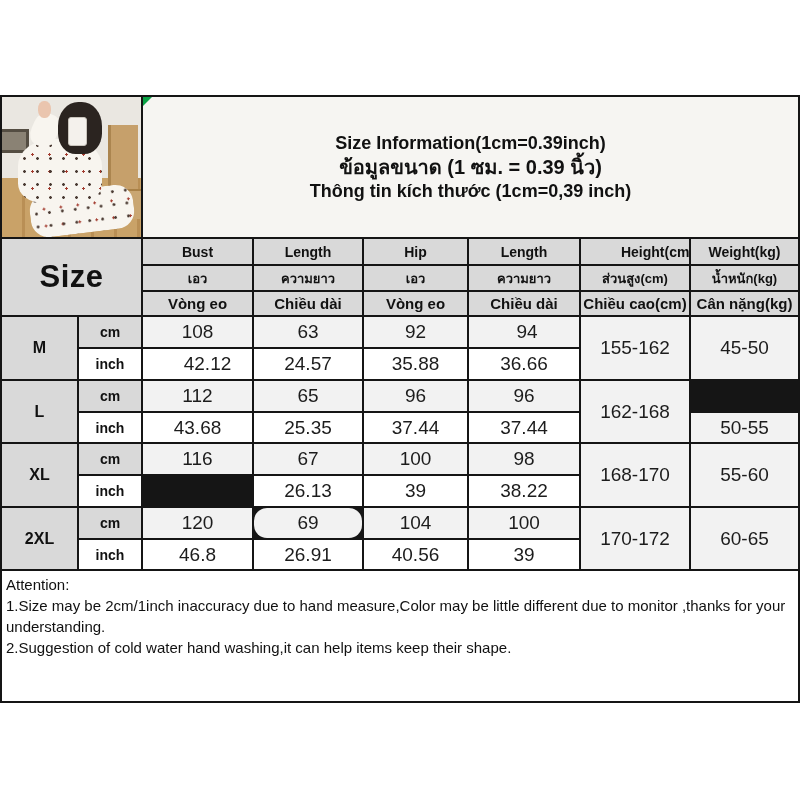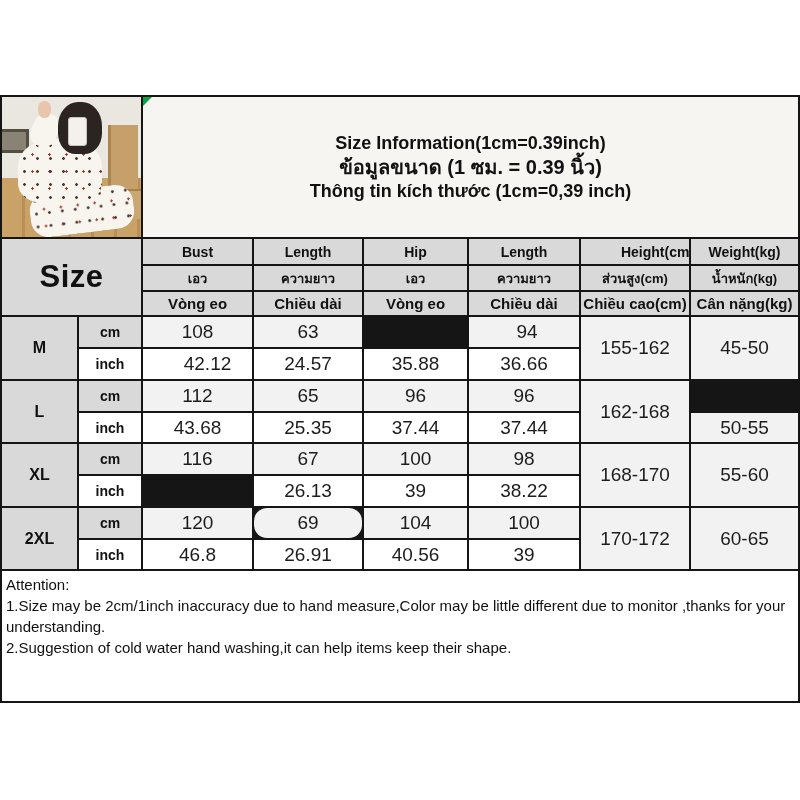--- a/index.html
+++ b/index.html
@@ -97,20 +97,21 @@
   <div class="c hdr vi" style="grid-column:4;grid-row:4;">Chiều dài</div>
   <div class="c hdr vi" style="grid-column:5;grid-row:4;">Vòng eo</div>
   <div class="c hdr vi" style="grid-column:6;grid-row:4;">Chiều dài</div>
   <div class="c hdr vi" style="grid-column:7;grid-row:4;">Chiều cao(cm)</div>
   <div class="c hdr vi" style="grid-column:8;grid-row:4;">Cân nặng(kg)</div>
 
   <div class="c szlab" style="grid-column:1;grid-row:5/7;">M</div>
   <div class="c hdr lab" style="grid-column:2;grid-row:5;">cm</div>
   <div class="c cmbg val" style="grid-column:3;grid-row:5;">108</div>
   <div class="c cmbg val" style="grid-column:4;grid-row:5;">63</div>
+  <div class="c cmbg val" style="grid-column:5;grid-row:5;">92</div>
   <div class="c cmbg val" style="grid-column:6;grid-row:5;padding-left:6px;">94</div>
   <div class="c cmbg val" style="grid-column:7;grid-row:5/7;">155-162</div>
   <div class="c cmbg val" style="grid-column:8;grid-row:5/7;">45-50</div>
   <div class="c inbg lab" style="grid-column:2;grid-row:6;">inch</div>
   <div class="c inbg val" style="grid-column:3;grid-row:6;padding-left:20px;">42.12</div>
   <div class="c inbg val" style="grid-column:4;grid-row:6;">24.57</div>
   <div class="c inbg val" style="grid-column:5;grid-row:6;">35.88</div>
   <div class="c inbg val" style="grid-column:6;grid-row:6;">36.66</div>
 
   <div class="c szlab" style="grid-column:1;grid-row:7/9;">L</div>

